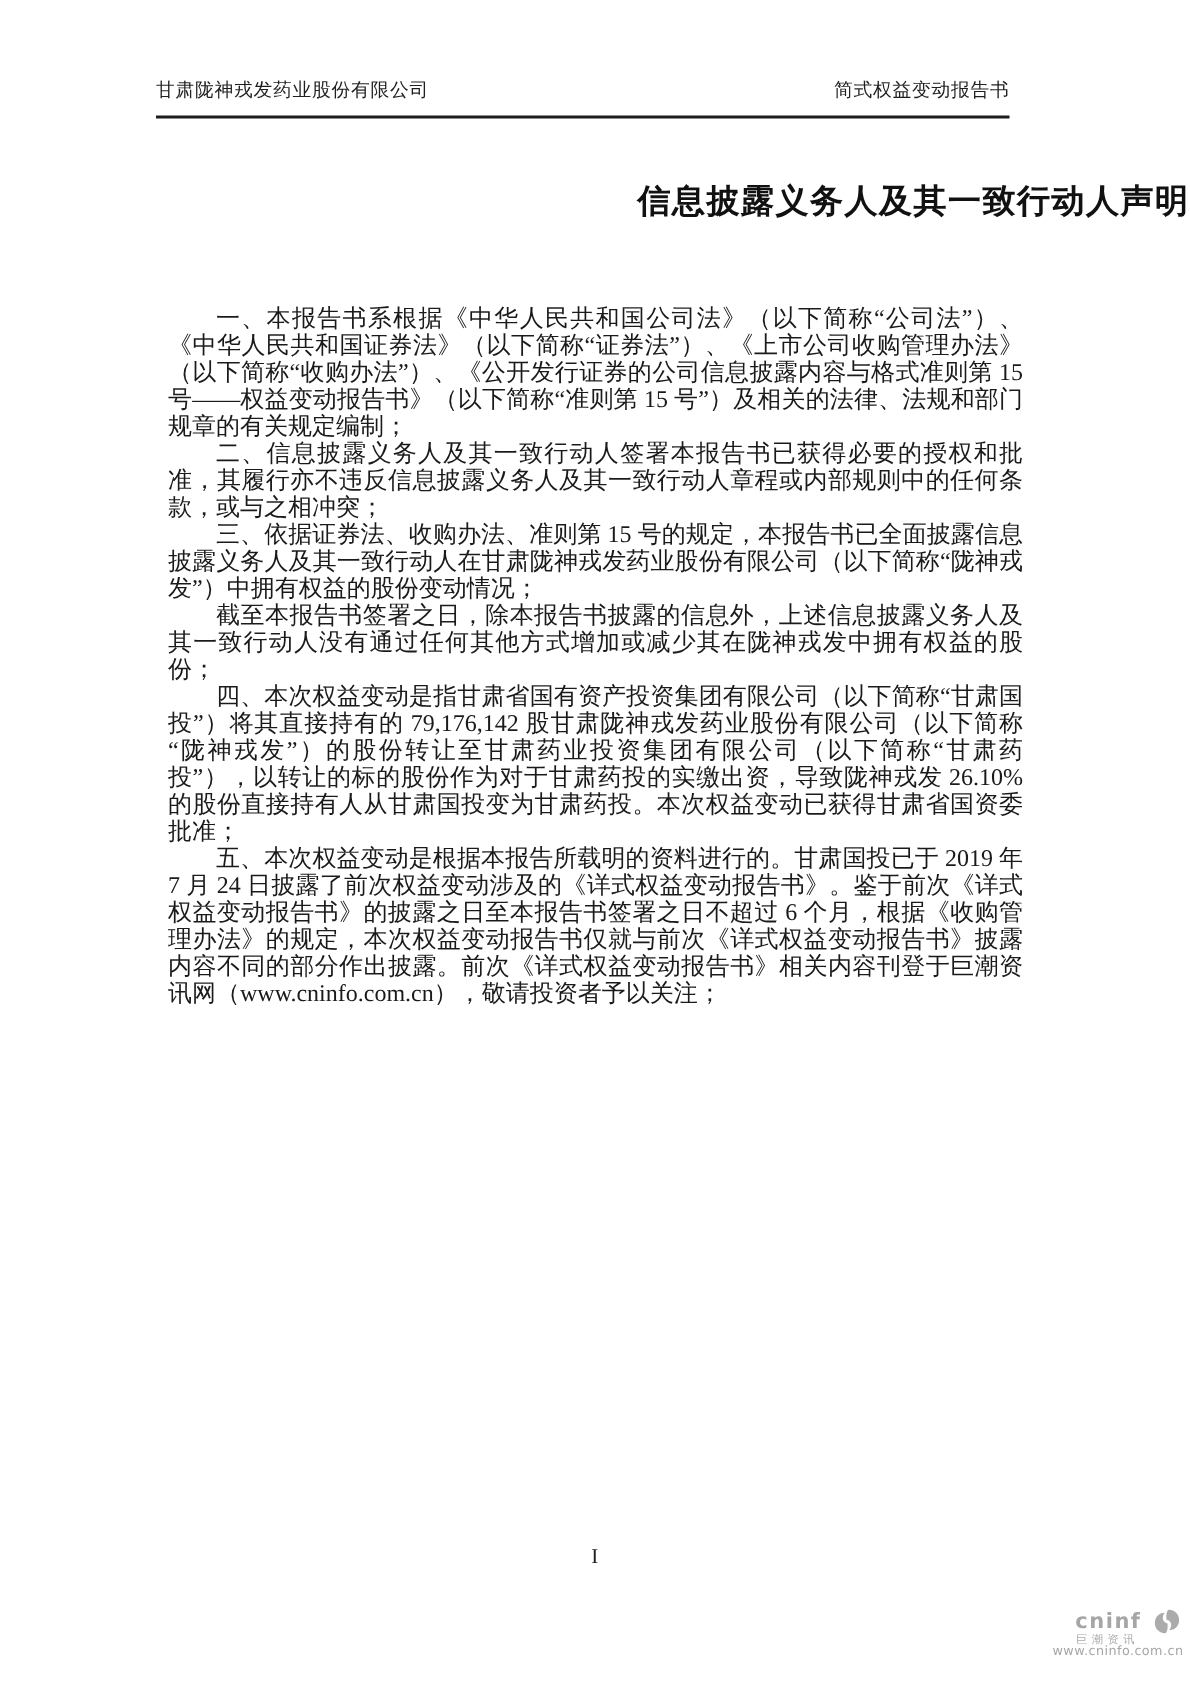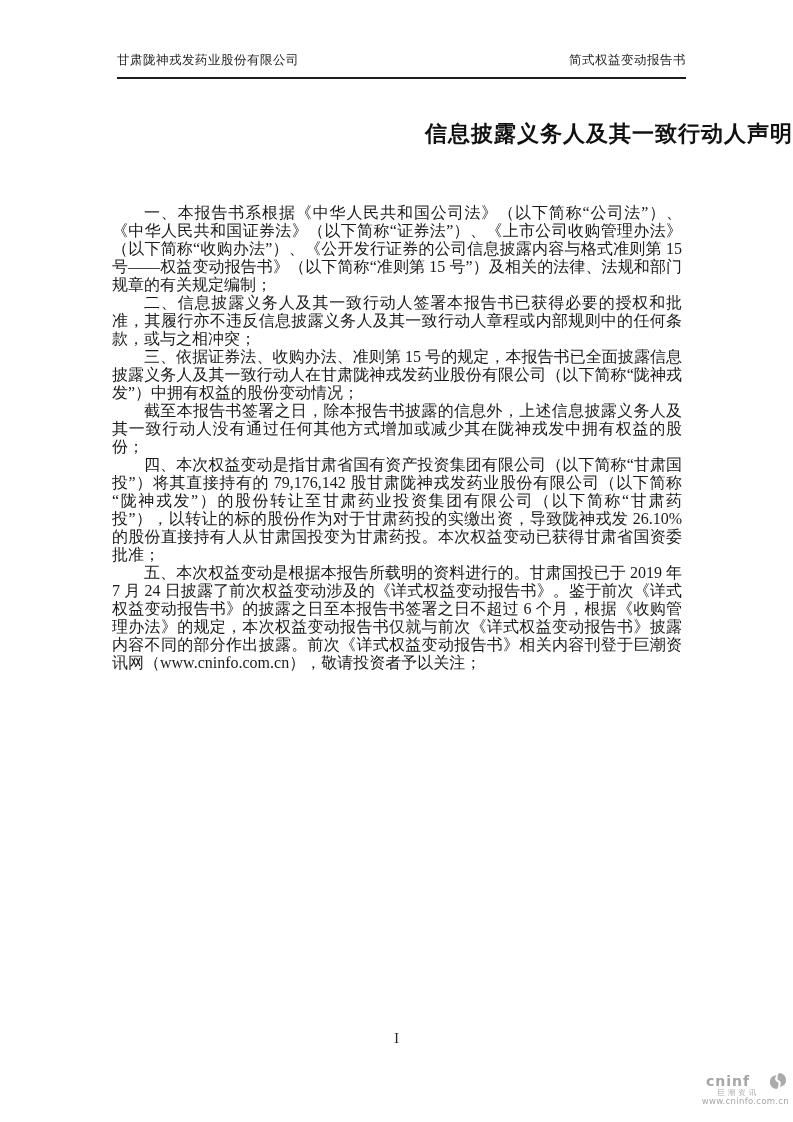--- a/index.html
+++ b/index.html
@@ -9,21 +9,21 @@
     width: 793px;
     height: 1122px;
     background: #ffffff;
     overflow: hidden;
     font-family: "Liberation Serif", "DejaVu Serif", serif;
     color: #1a1a1a;
   }
   .doc-header {
     position: absolute;
     top: 52px;
-    left: 117px;
+    left: 104px;
     width: 569px;
     display: flex;
     justify-content: space-between;
     align-items: flex-end;
     font-size: 12.5px;
     color: #1f1f1f;
     padding-bottom: 8px;
     border-bottom: 2px solid #1c1c1c;
     letter-spacing: 0.5px;
   }
@@ -70,21 +70,21 @@
     bottom: 15px;
     text-align: right;
     color: #a9a9a9;
     font-family: "DejaVu Sans", "Liberation Sans", sans-serif;
     line-height: 1.15;
   }
   .logo-row {
     display: flex;
     align-items: center;
     justify-content: flex-end;
-    gap: 19px;
+    gap: 8px;
     padding-right: 2px;
   }
   .logo-brand {
     font-size: 14px;
     font-weight: bold;
     letter-spacing: 1px;
     color: #a6a6a6;
   }
   .logo-swirl svg { display: block; }
   .logo-name {

